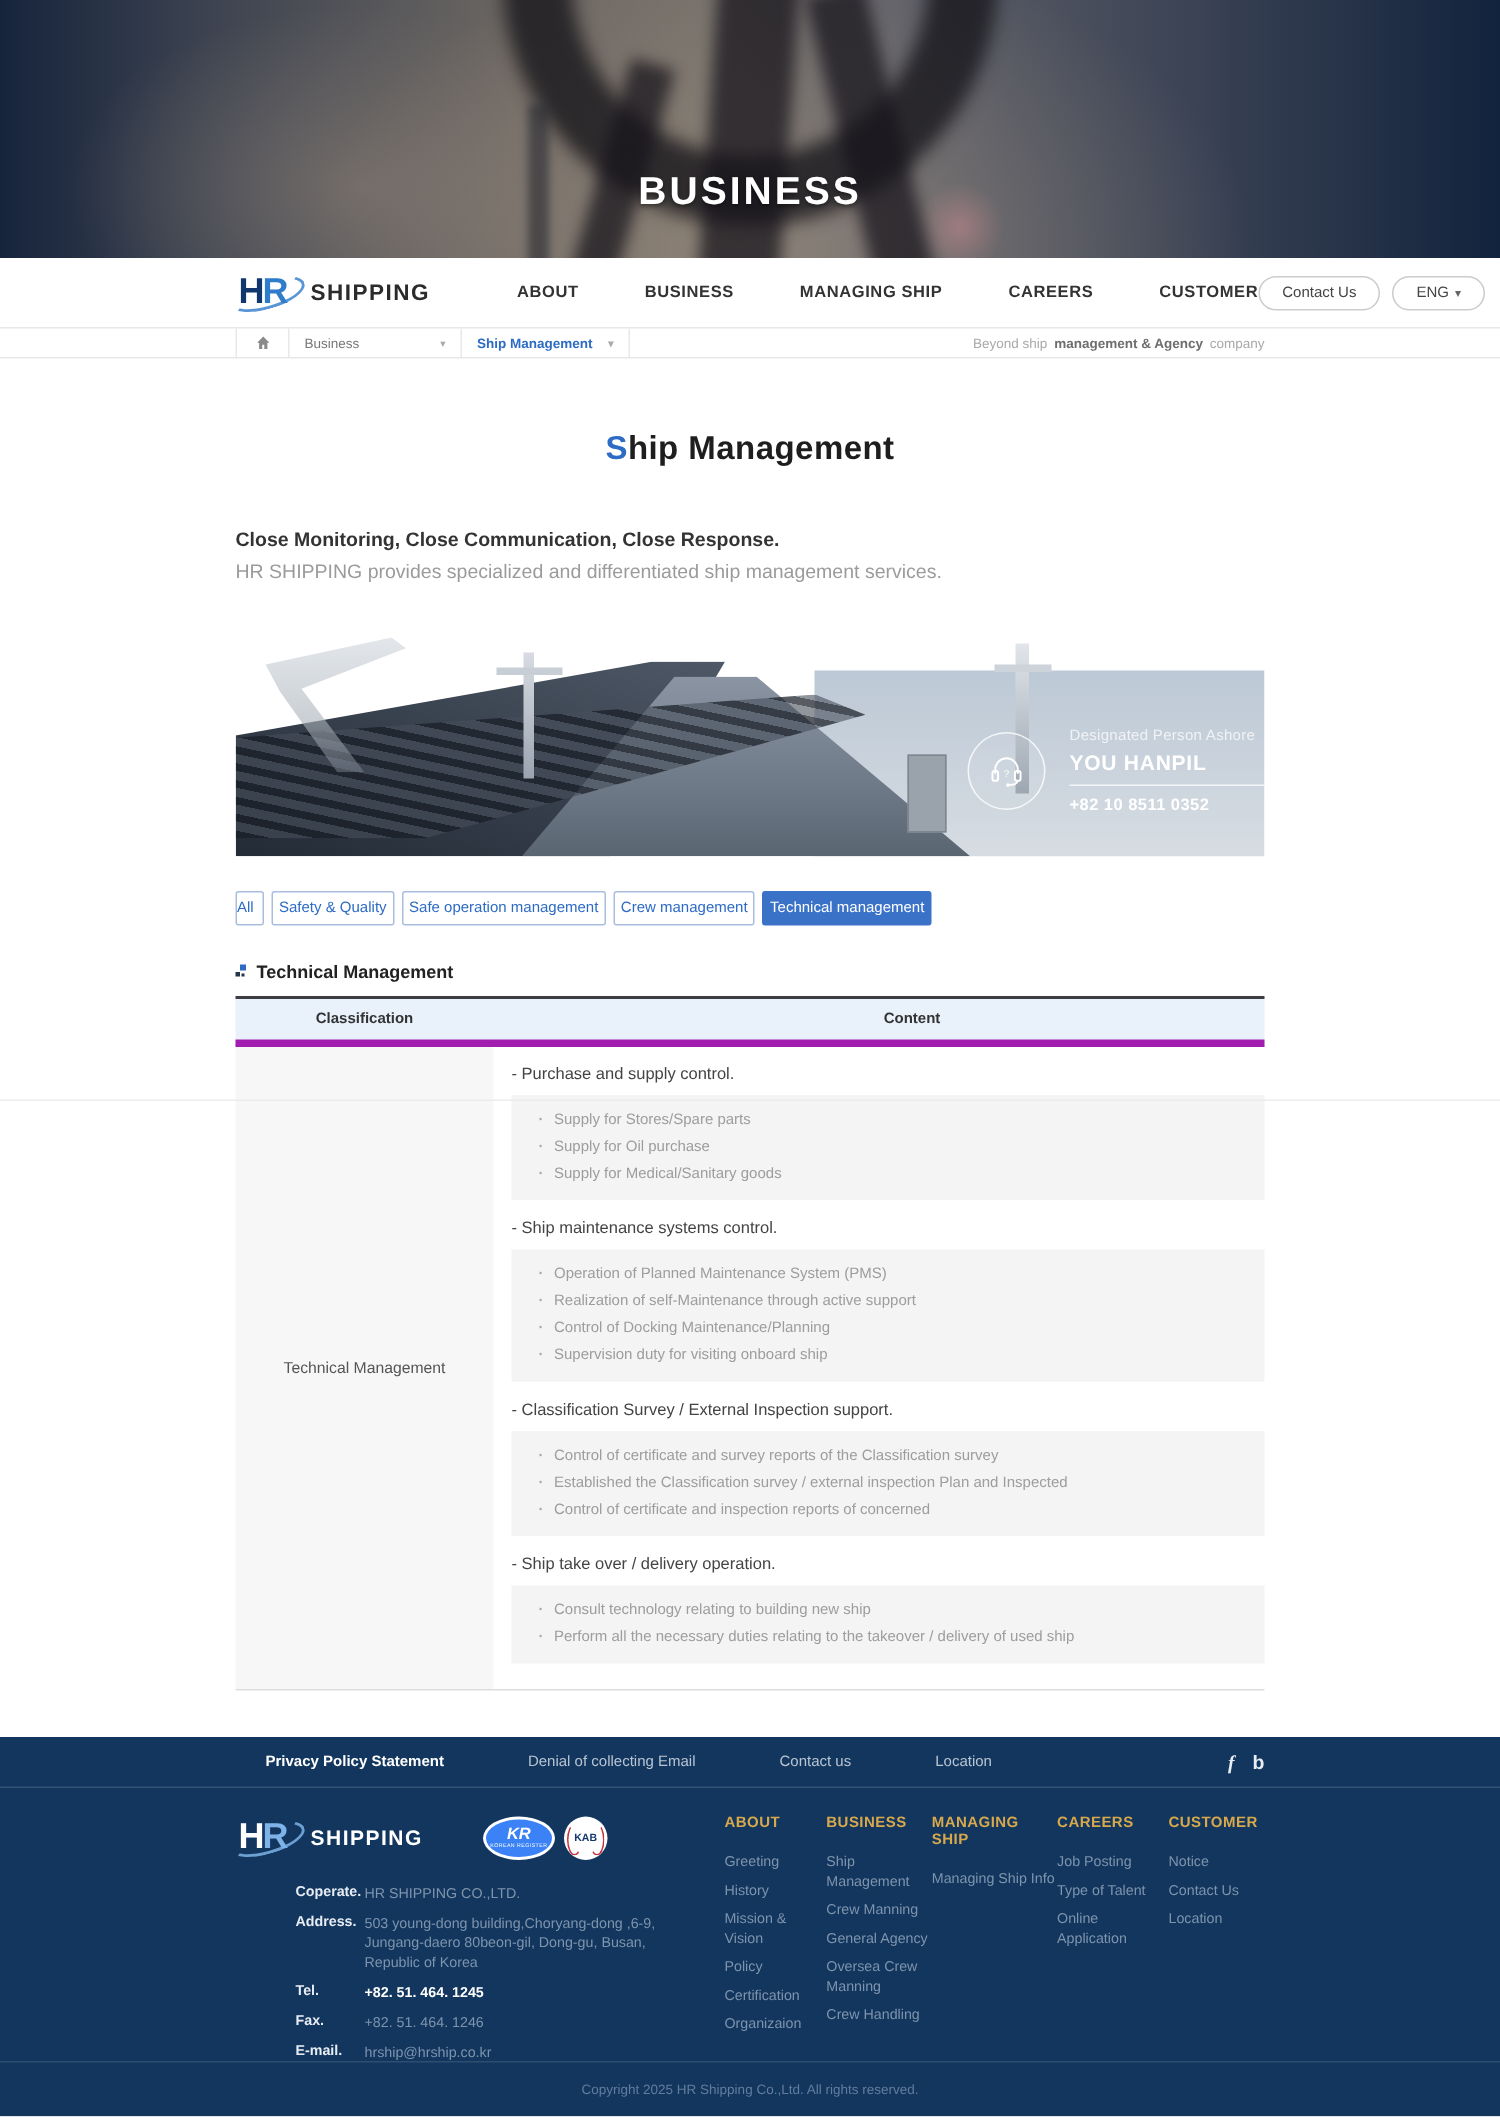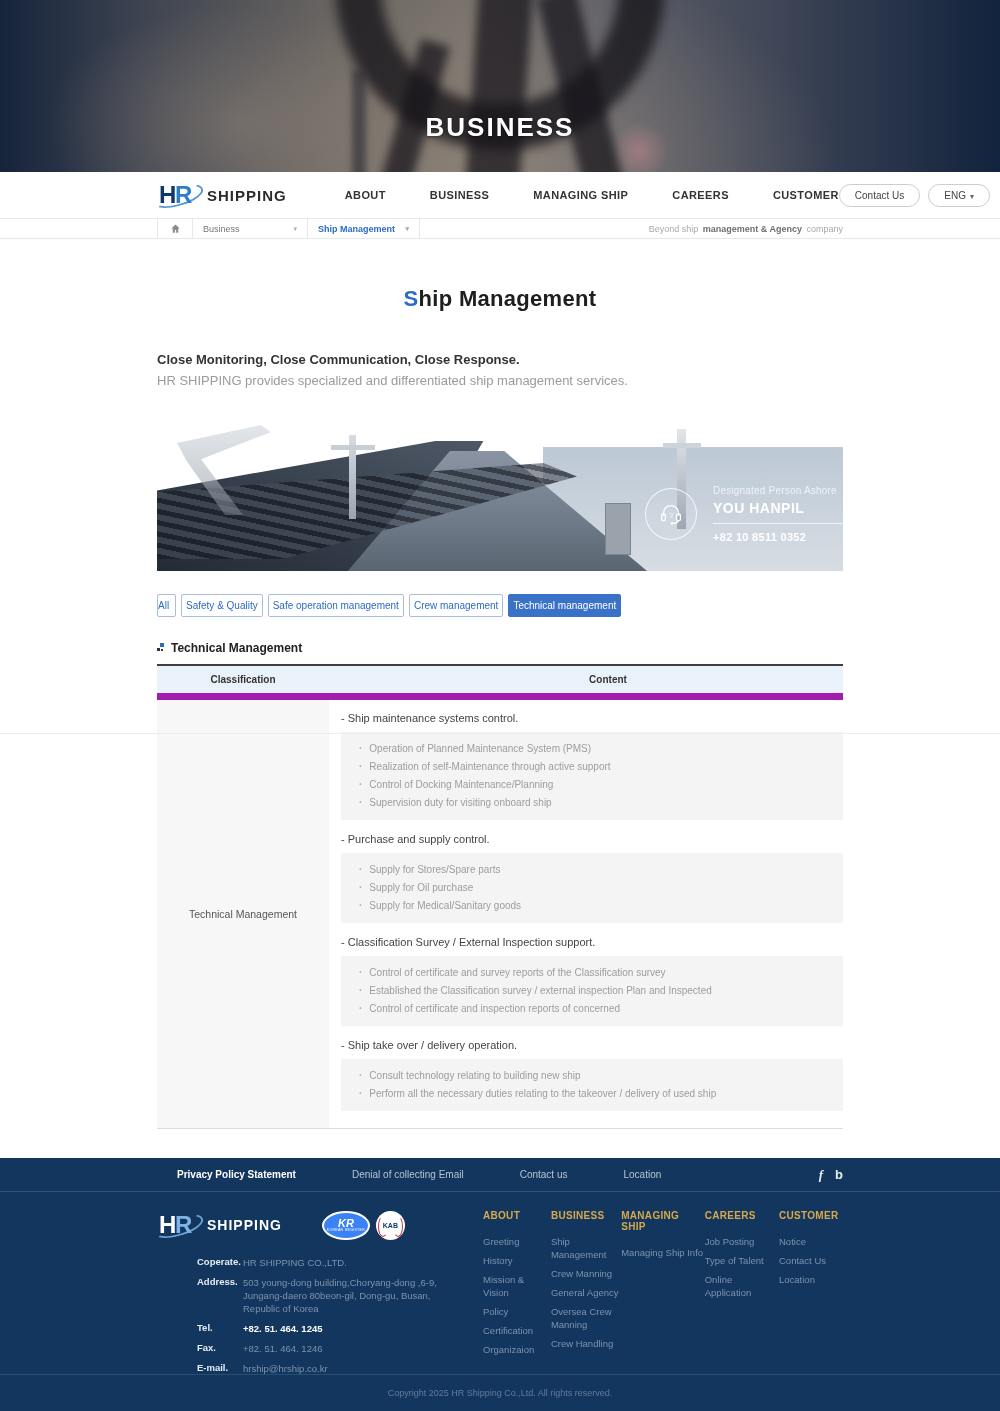--- a/index.html
+++ b/index.html
@@ -102,21 +102,21 @@
   .section-head { display:flex; align-items:center; margin-top:24px; }
   .sq-icon { position:relative; width:8px; height:10px; margin-right:6px; }
   .sq-icon i { position:absolute; display:block; }
   .sq-icon .b1 { left:3px; top:0; width:4px; height:4px; background:#2d6bc4; }
   .sq-icon .b2 { left:0; top:5px; width:3px; height:3px; background:#25354c; }
   .sq-icon .b3 { left:4px; top:6px; width:2px; height:2px; background:#25354c; }
   .section-title { font-size:12px; font-weight:bold; color:#222; }
 
   
   .mtable { margin-top:9px; border-top:2px solid #3e3e42; }
-  .mtable-header { display:flex; background:#e9f2fb; border-bottom:7px solid #a21caf;gap:44px; }
+  .mtable-header { display:flex; background:#e9f2fb; border-bottom:5px solid #a21caf;gap:44px; }
   .th { font-size:10px; font-weight:bold; color:#333; text-align:center; padding:8px 0; }
   .th.c1 { width:172px; }
   .th.c2 { flex:1; }
   .mtable-body { display:flex; border-bottom:1px solid #ddd; }
   .td-class { width:172px; background:#f7f7f8; display:flex; align-items:center; justify-content:center;
     font-size:10.5px; color:#555; }
   .td-content { flex:1; padding:12px 0 4px 12px; }
   .group { margin-bottom:13px; }
   .group-title { font-size:11px; color:#444; }
   .group-box { background:#f4f4f4; margin-top:8px; padding:8px 18px; }
@@ -281,35 +281,35 @@
     <div class="mtable">
       <div class="mtable-header">
         <div class="th c1">Classification</div>
         <div class="th c2">Content</div>
       </div>
       <div class="mtable-body">
         <div class="td-class">Technical Management</div>
         <div class="td-content">
 
           <div class="group">
+            <div class="group-title">- Purchase and supply control.</div>
+            <div class="group-box">
+              <div class="bullet">Supply for Stores/Spare parts</div>
+              <div class="bullet">Supply for Oil purchase</div>
+              <div class="bullet">Supply for Medical/Sanitary goods</div>
+            </div>
+          </div>
+
+          <div class="group">
             <div class="group-title">- Ship maintenance systems control.</div>
             <div class="group-box">
               <div class="bullet">Operation of Planned Maintenance System (PMS)</div>
               <div class="bullet">Realization of self-Maintenance through active support</div>
               <div class="bullet">Control of Docking Maintenance/Planning</div>
               <div class="bullet">Supervision duty for visiting onboard ship</div>
-            </div>
-          </div>
-
-          <div class="group">
-            <div class="group-title">- Purchase and supply control.</div>
-            <div class="group-box">
-              <div class="bullet">Supply for Stores/Spare parts</div>
-              <div class="bullet">Supply for Oil purchase</div>
-              <div class="bullet">Supply for Medical/Sanitary goods</div>
             </div>
           </div>
 
           <div class="group">
             <div class="group-title">- Classification Survey / External Inspection support.</div>
             <div class="group-box">
               <div class="bullet">Control of certificate and survey reports of the Classification survey</div>
               <div class="bullet">Established the Classification survey / external inspection Plan and Inspected</div>
               <div class="bullet">Control of certificate and inspection reports of concerned</div>
             </div>

